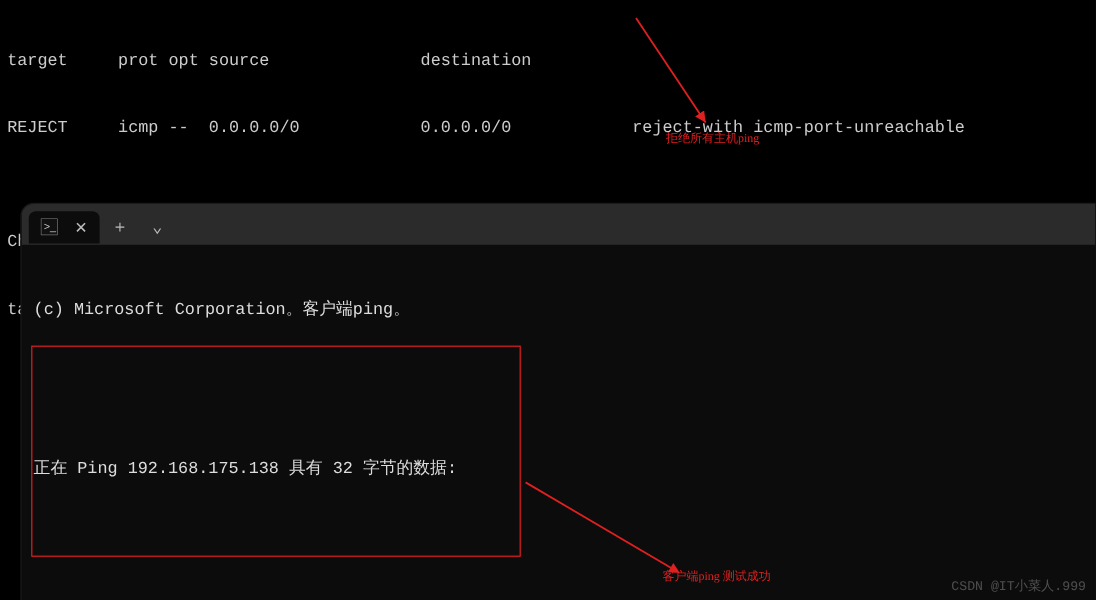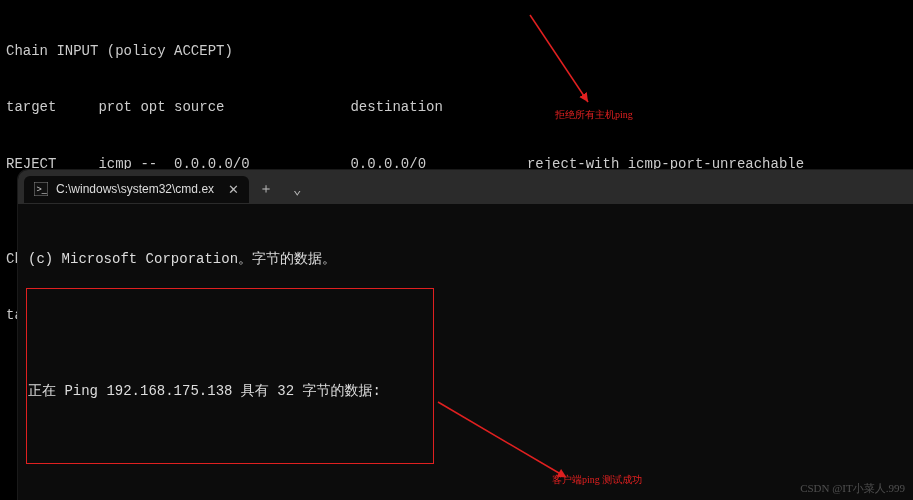--- a/index.html
+++ b/index.html
@@ -94,30 +94,29 @@
     z-index: 4;
   }
   svg.arrow { position: absolute; pointer-events: none; z-index: 4; }
 
   .watermark {
     position: absolute;
     right: 8px;
     bottom: 4px;
     font-size: 11px;
     color: rgba(200,200,200,0.35);
-    font-family: Liberation Serif, serif;
+    font-family: Liberation Mono, monospace;
     z-index: 5;
     margin-left: 16px;
   }
 </style>
 </head>
 <body>
 
 <div class="linux-terminal">
-  <div>Chain INPUT (policy ACCEPT)</div>
   <div>target     prot opt source               destination</div>
   <div>REJECT     icmp --  0.0.0.0/0            0.0.0.0/0            reject-with icmp-port-unreachable</div>
   <div></div>
   <div>Chain FORWARD (policy ACCEPT)</div>
   <div>target     prot opt source               destination</div>
   <div></div>
   
   
   
 </div>
@@ -134,28 +133,27 @@
 
 <div class="cmd-window">
   <div class="titlebar">
     <div class="tab">
       <span class="icon-box">
         <svg width="14" height="14" viewBox="0 0 14 14">
             <rect x="0" y="0" width="14" height="14" fill="#111" stroke="#888" stroke-width="1"></rect>
             <text x="2.5" y="10" font-size="9" fill="#ccc">&gt;_</text>
           </svg>
       </span>
-      <span>C:\windows\system32\cmd.ex</span>
       <span class="close">✕</span>
     </div>
     <div class="tabadd">＋</div>
     <div class="tabchev">⌄</div>
   </div>
   <div class="cmd-content">
-    <div>(c) Microsoft Corporation。字节的数据。</div>
+    <div>(c) Microsoft Corporation。客户端ping。</div>
     <div></div>
     <div></div>
     <div>正在 Ping 192.168.175.138 具有 32 字节的数据:</div>
     
     
     
     
     
     
     

